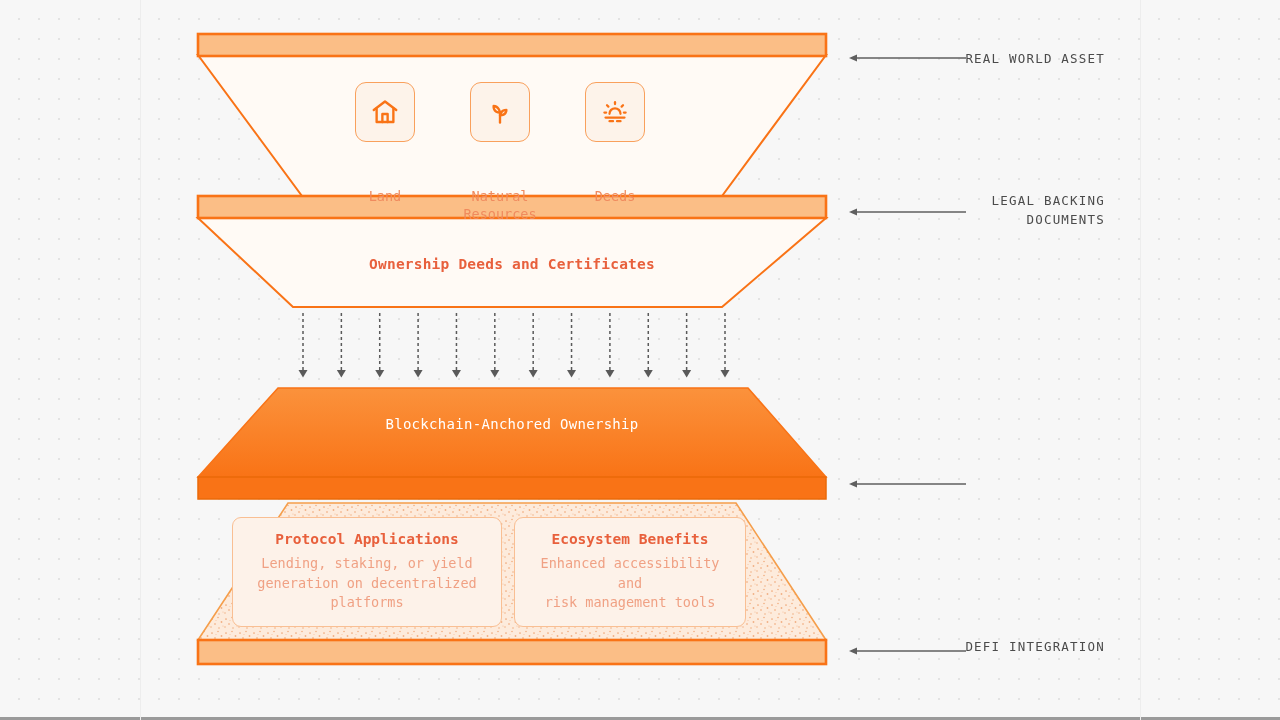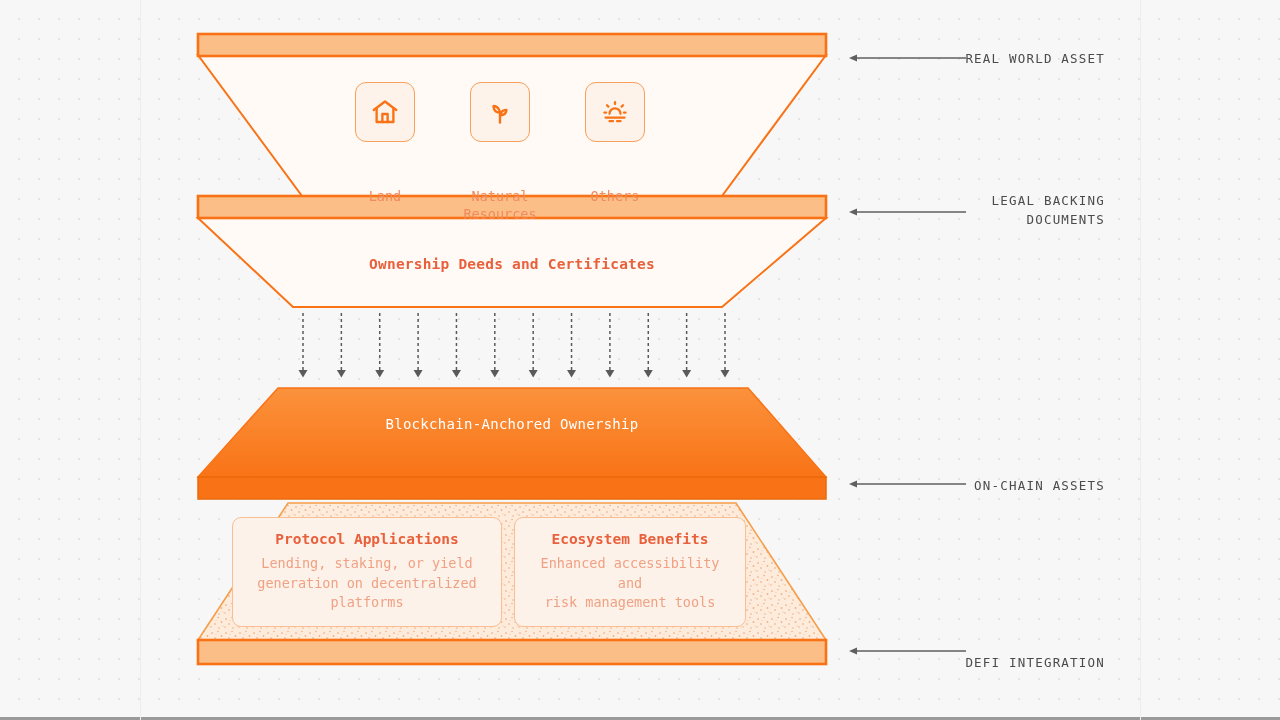--- a/index.html
+++ b/index.html
@@ -276,21 +276,21 @@
           <path d="M12 4.1 V5.6"></path>
           <path d="M5.6 6.6 L6.7 7.7"></path>
           <path d="M18.4 6.6 L17.3 7.7"></path>
           <path d="M3.5 12.4 H4.9"></path>
           <path d="M19.1 12.4 H20.5"></path>
           <path d="M4.4 16.4 H19.6"></path>
           <path d="M7.6 19.3 H10.4"></path>
           <path d="M13.6 19.3 H16.4"></path>
         </svg>
       </div>
-      <div class="icon-label">Others</div>
+      <div class="icon-label">Deeds</div>
     </div>
   </div>
 
   <div class="txt heading" style="left:198px; top:243px; width:628px;margin-top:12px;">Ownership Deeds and Certificates</div>
 
   <div class="txt heading-light" style="left:198px; top:415px; width:628px;">Blockchain-Anchored Ownership</div>
 
   <div class="card" style="left:232px; top:517px; width:270px; height:110px;">
     <div class="c-title">Protocol Applications</div>
     <div class="c-body">Lending, staking, or yield
@@ -302,17 +302,16 @@
     <div class="c-title">Ecosystem Benefits</div>
     <div class="c-body">Enhanced accessibility and
 risk management tools</div>
   </div>
 
   <div class="annot" style="left:885px; top:192px;">LEGAL BACKING
 DOCUMENTS</div>
 
   <div class="annot" style="left:885px; top:50px;">REAL WORLD ASSET</div>
 
-  <div class="annot" style="left:885px; top:477px;">ON-CHAIN ASSETS</div>
-
-  <div class="annot" style="left:885px; top:654px;">DEFI INTEGRATION</div>
+
+  <div class="annot" style="left:885px; top:638px;">DEFI INTEGRATION</div>
 
 </div>
 
 </body></html>

